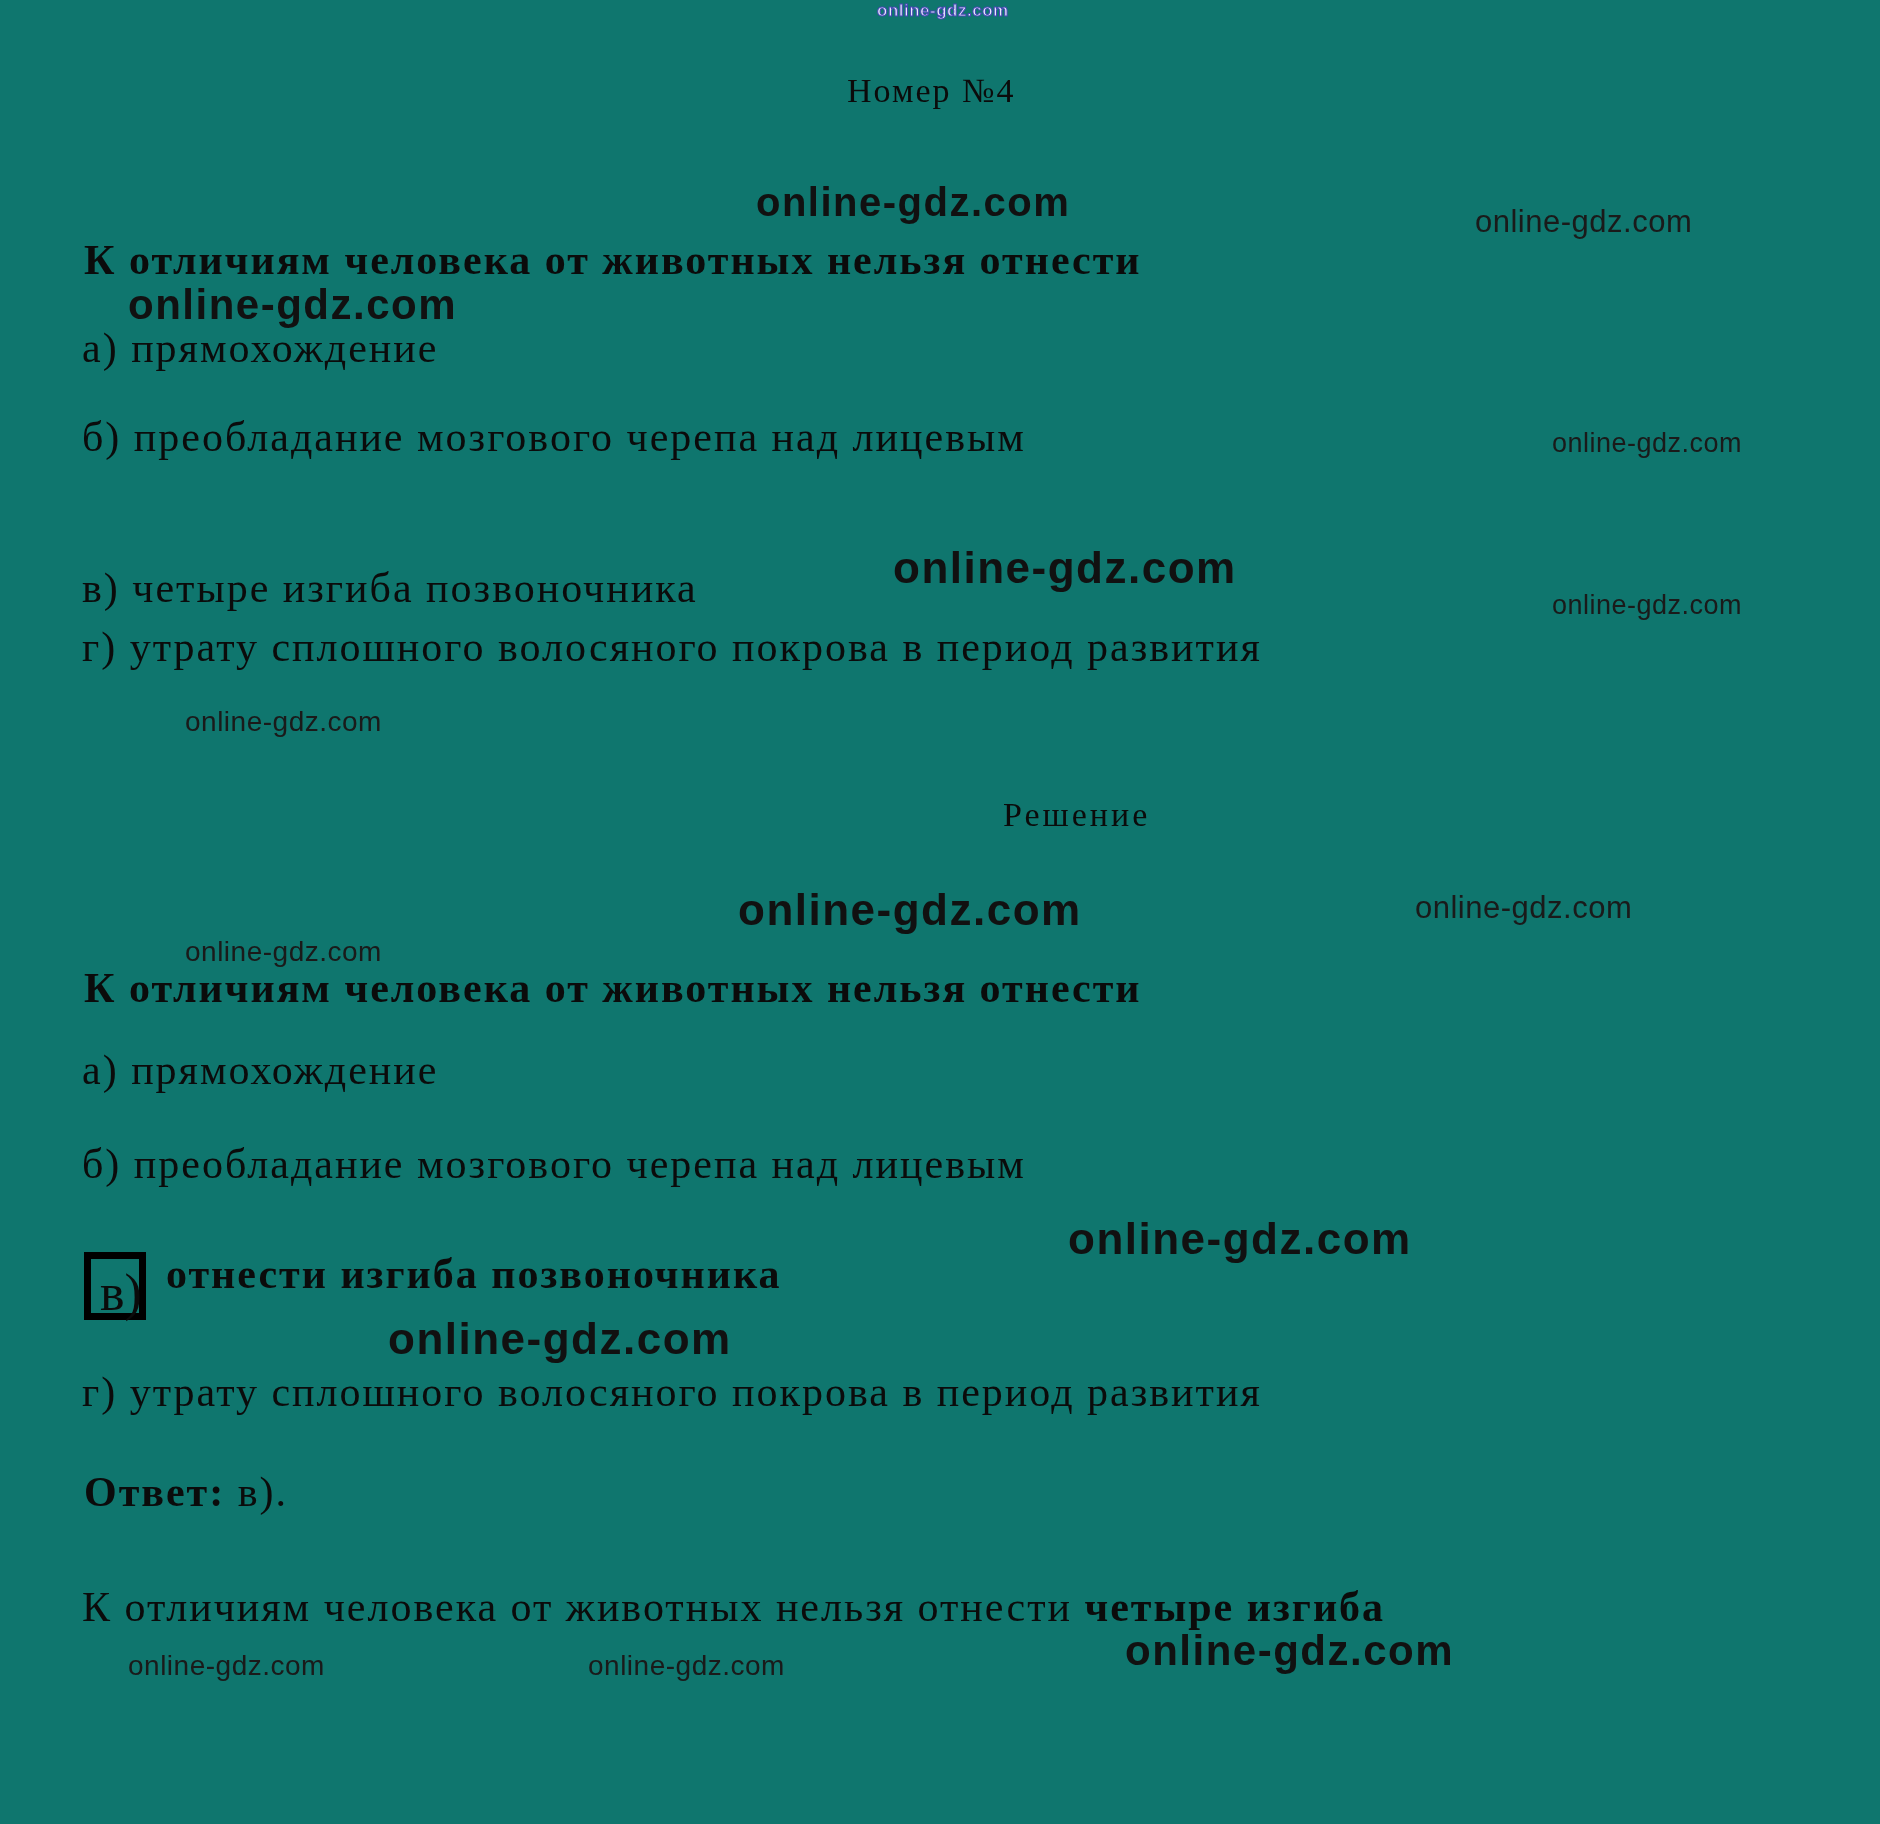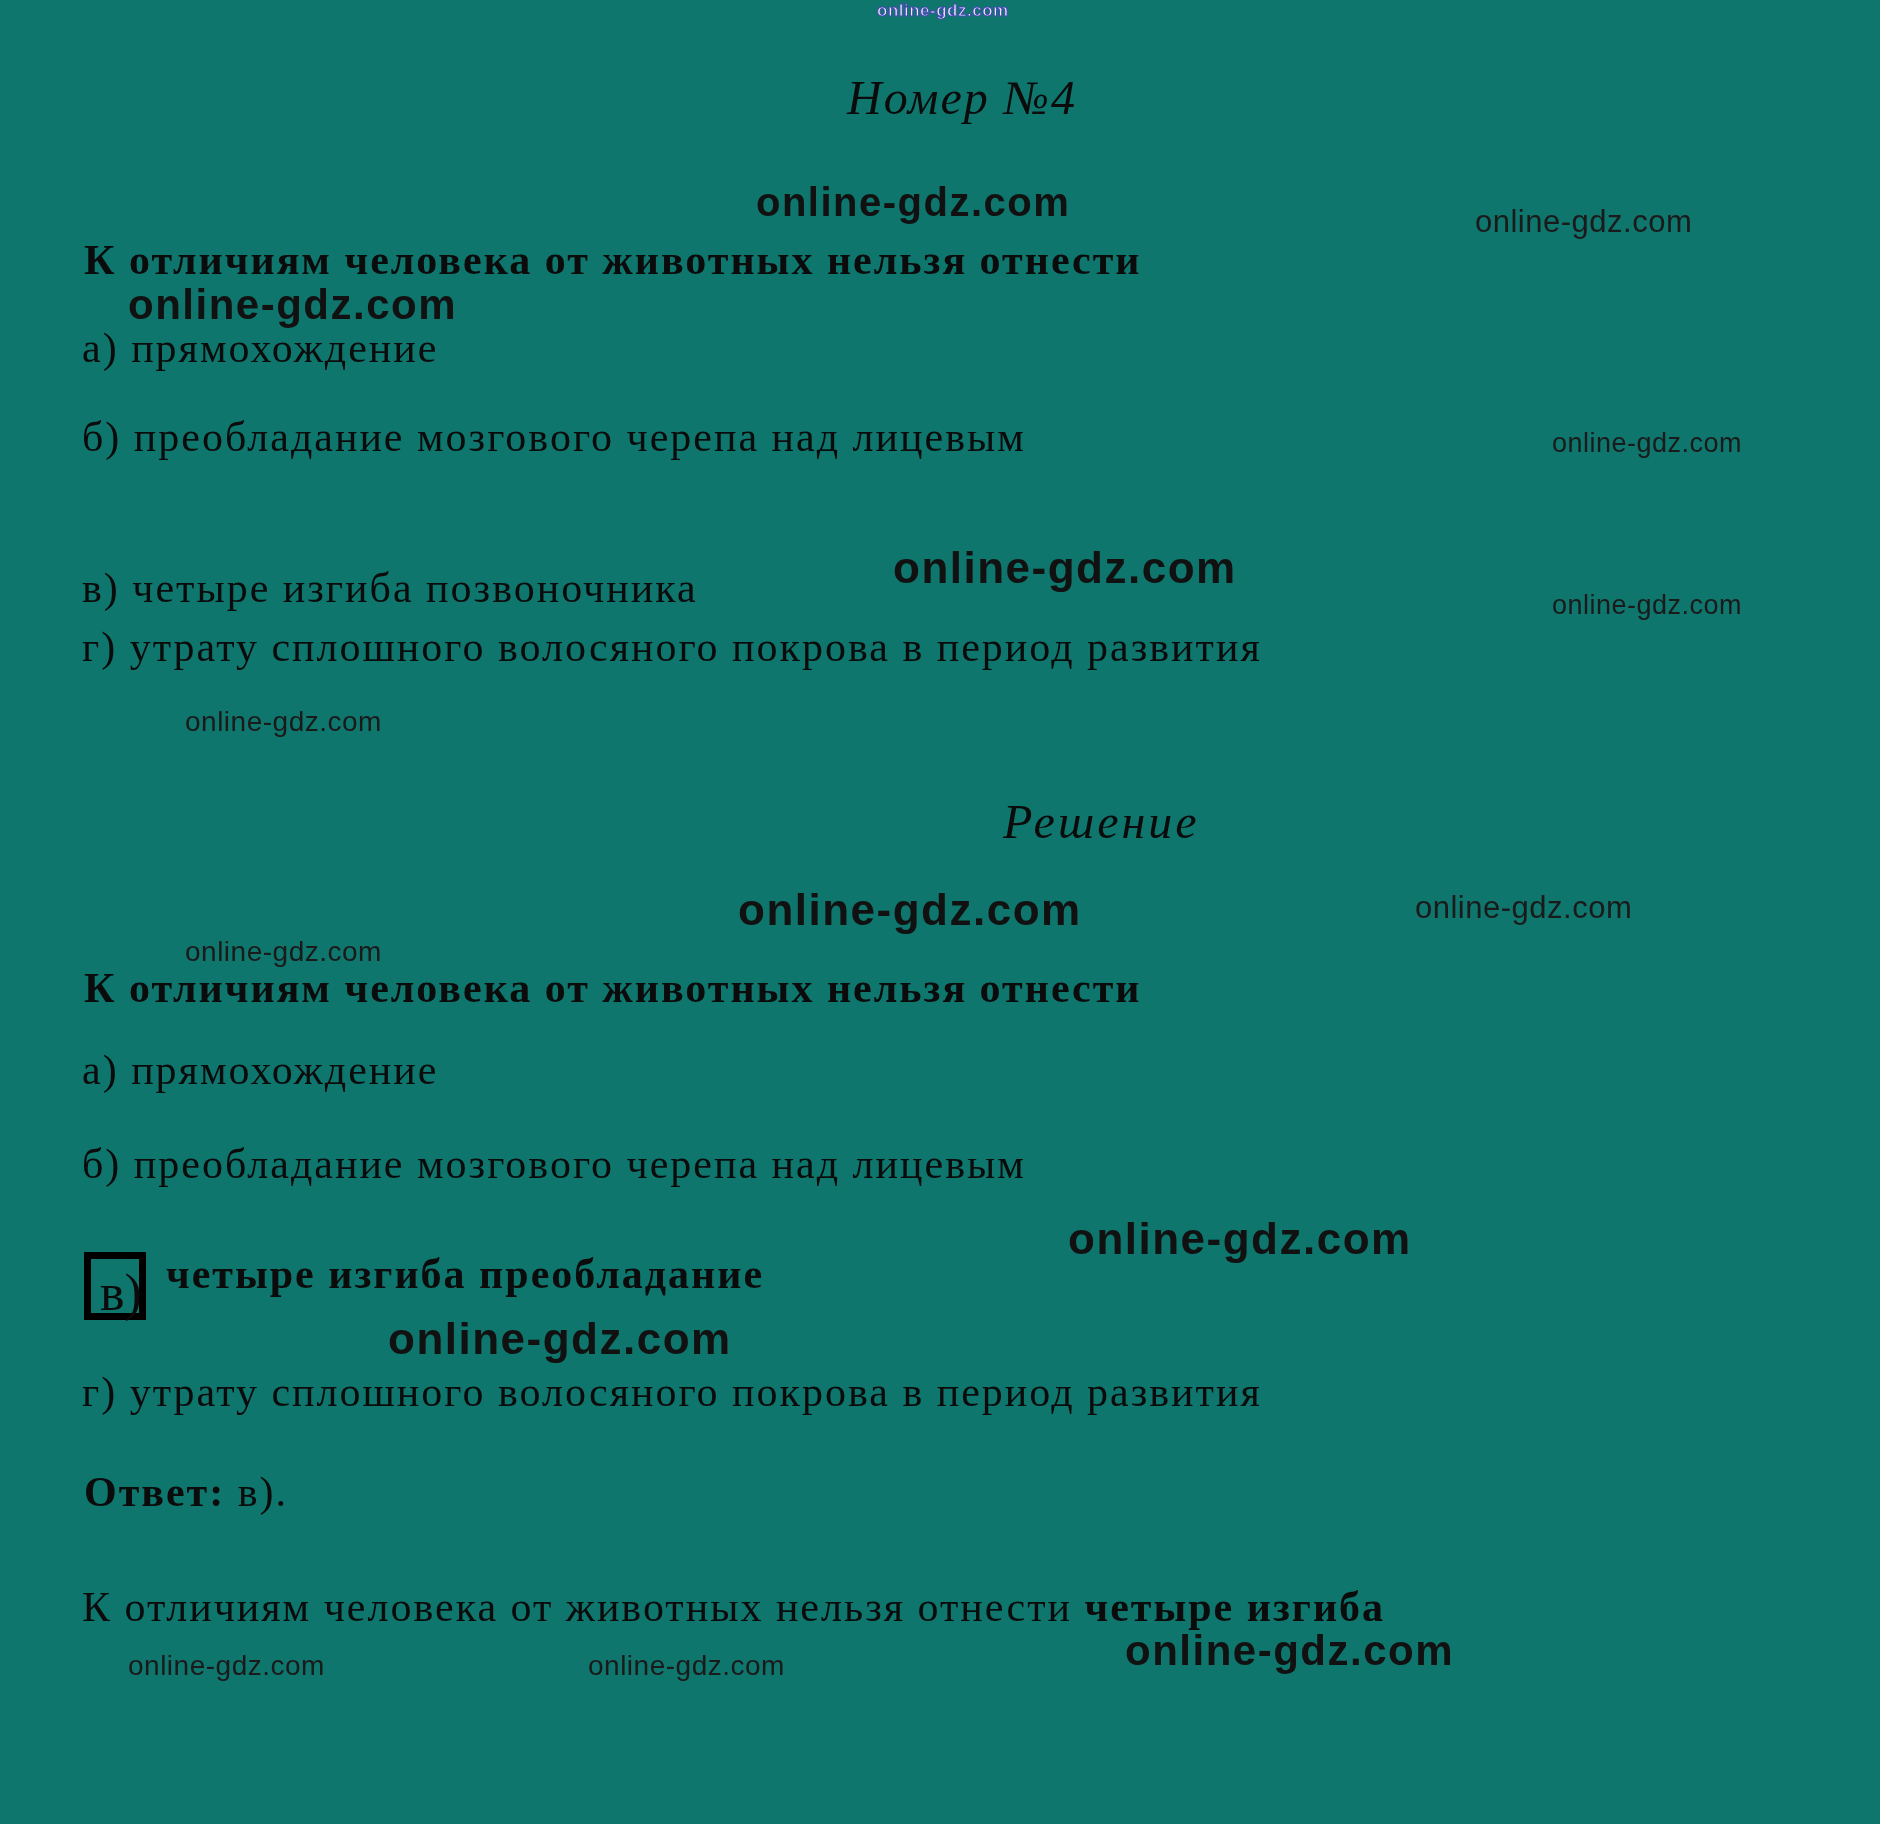--- a/index.html
+++ b/index.html
@@ -10,21 +10,21 @@
     overflow:hidden;
     color:#0b0b0b;
   }
   .abs{position:absolute;white-space:nowrap;line-height:1;}
   
   .serif{
     font-family:"Liberation Serif","DejaVu Serif",serif;
     font-size:42px;letter-spacing:2px;color:#0b0b0b;
   }
   .serif-b{font-weight:700;}
-  .title{font-size:48px;letter-spacing:2px;font-style:italic;}
+  .title{font-size:34px;letter-spacing:2px;}
   
   .wm{
     font-family:"Liberation Sans","DejaVu Sans",sans-serif;
     font-weight:700;color:#111111;letter-spacing:1.5px;
   }
   .wm-reg{font-weight:400;letter-spacing:0.5px;color:#1a1a1a;}
   .w44{font-size:44px;}
   .w42{font-size:42px;}
   .w40{font-size:40px;}
   .w31{font-size:31px;}
@@ -95,21 +95,21 @@
   <div class="abs serif" style="left:82px;top:1049px;">а) прямохождение</div>
 
   <div class="abs serif" style="left:82px;top:1143px;">б) преобладание мозгового черепа над лицевым</div>
 
   <div class="abs wm w44" style="left:1068px;top:1217px;">online-gdz.com</div>
 
   <div class="answer-box">
     <span>в)</span>
   </div>
 
-  <div class="abs serif serif-b" style="left:166px;top:1253px;">четыре изгиба преобладание</div>
+  <div class="abs serif serif-b" style="left:166px;top:1253px;">отнести изгиба позвоночника</div>
 
   <div class="abs wm w44" style="left:388px;top:1317px;">online-gdz.com</div>
 
   <div class="abs serif" style="left:82px;top:1371px;">г) утрату сплошного волосяного покрова в период развития</div>
 
   <div class="abs serif" style="left:84px;top:1471px;">
     <span class="serif-b">Ответ:</span><span> в).</span>
   </div>
 
   <div class="abs serif" style="left:82px;top:1586px;">

